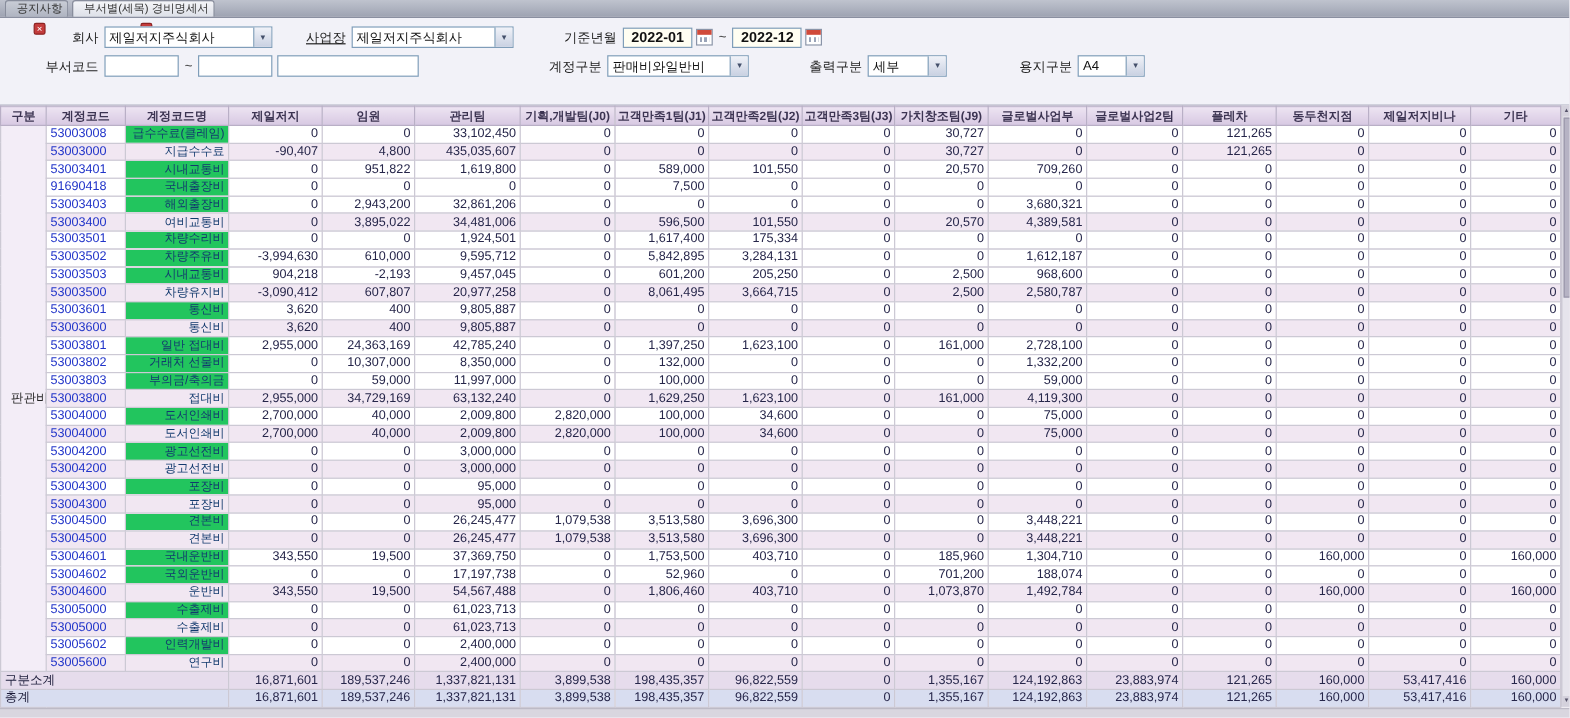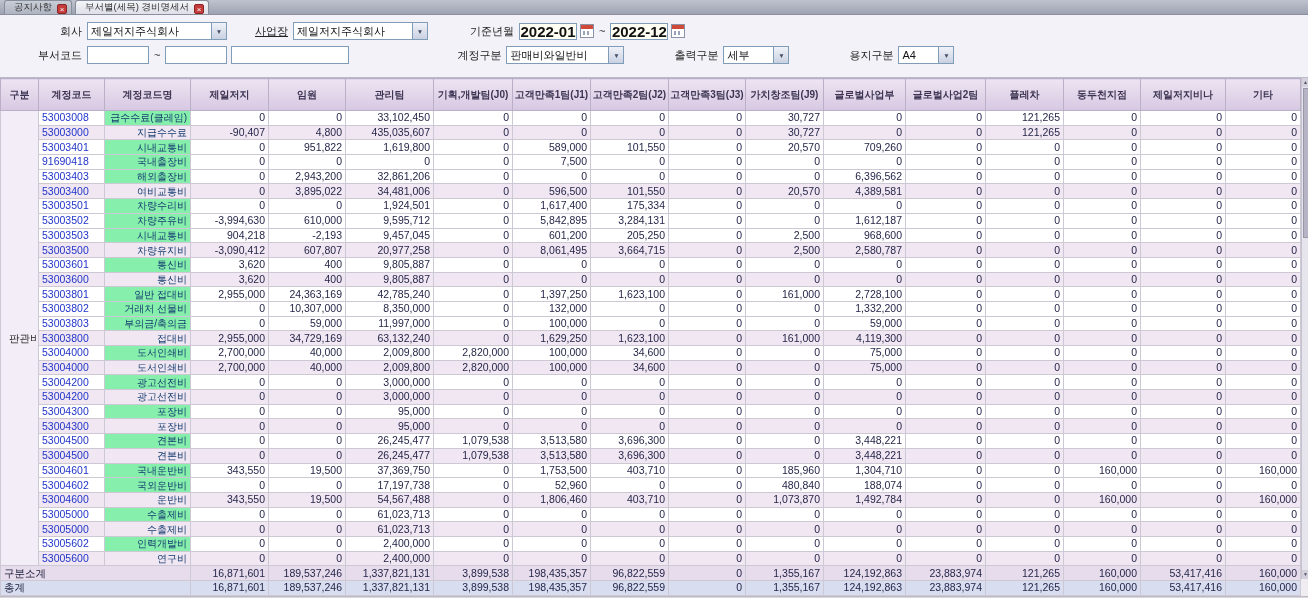--- a/index.html
+++ b/index.html
@@ -2,54 +2,54 @@
 <html><head>
 <meta charset="utf-8">
 <style>
   * { margin:0; padding:0; box-sizing:border-box; }
   html,body { width:1308px; height:598px; overflow:hidden; }
   body { font-family:"Liberation Sans", sans-serif; background:#E9E6EE; }
   .app { position:relative; width:1308px; height:598px; background:#EFECF2; overflow:hidden; }
 
   
   .tabbar { height:15px; background:linear-gradient(#BFC3CE,#9EA3B2); display:flex; align-items:flex-end; padding-left:4px; gap:3px; border-bottom:1px solid #8A8FA0; }
-  .tab { height:14px; display:flex; align-items:flex-end; gap:5px; padding:0 4px 0 9px; font-size:9.5px; color:#333; border:1px solid #888D9C; border-bottom:none; border-radius:3px 3px 0 0; cursor:default; white-space:nowrap; }
+  .tab { height:14px; display:flex; align-items:center; gap:5px; padding:0 4px 0 9px; font-size:9.5px; color:#333; border:1px solid #888D9C; border-bottom:none; border-radius:3px 3px 0 0; cursor:default; white-space:nowrap;flex-direction:column; }
   .tab.inactive { background:linear-gradient(#C9CDD6,#AFB4C1); }
   .tab.active { background:linear-gradient(#F4F5F8,#DDE0E8); }
   .tabx { width:10px; height:10px; background:#C43C3C; color:#fff; font-size:8px; line-height:9px; text-align:center; border-radius:2px; border:1px solid #8D2323; }
 
   
   .menustrip { height:17px; background:linear-gradient(#F4F5F8,#DCDFE7); display:flex; align-items:center; padding-left:3px; border-bottom:1px solid #C6C9D4; }
   .menubtn { background:linear-gradient(#A43A50,#7E1F35); color:#fff; font-size:8px; font-weight:bold; font-style:italic; padding:2px 9px 2px 14px; border-radius:8px; letter-spacing:.5px; position:relative; white-space:nowrap; }
   .menubtn::before { content:""; position:absolute; left:5px; top:4.5px; width:5px; height:5px; border-radius:50%; background:#F4C542; }
 
   
-  .filters { height:63px; background:#F2F2F8; border-bottom:1px solid #B9BCCB; padding-top:4px; }
+  .filters { height:73px; background:#F2F2F8; border-bottom:1px solid #B9BCCB; padding-top:4px; }
   .frow { height:24px; display:flex; align-items:center; font-size:11px; color:#222; white-space:nowrap; }
   .flabel { margin-right:5px; }
   .combo { height:18px; background:#fff; border:1px solid #7F9DB9; display:flex; align-items:center; justify-content:space-between; font-size:11px; color:#111; }
   .combo-text { padding-left:3px; overflow:hidden; }
   .combo-arrow { flex:0 0 15px; height:16px; background:linear-gradient(#F0F2F8,#C9D1E2); border-left:1px solid #7F9DB9; font-size:6.5px; color:#44506B; display:flex; align-items:center; justify-content:center; }
   .tin { height:18px; border:1px solid #7F9DB9; background:#fff; font-family:"Liberation Sans",sans-serif; font-size:11px; padding:0 3px; }
-  .datebox { width:58px; height:17px; border:1px solid #7F9DB9; background:#FFFEF2; font-weight:bold; font-size:15px; text-align:center; color:#111; font-family:"Liberation Sans",sans-serif; }
+  .datebox { width:58px; height:17px; border:1px solid #7F9DB9; background:#FFFEF2; font-weight:bold; font-size:12px; text-align:center; color:#111; font-family:"Liberation Sans",sans-serif; }
   .tilde { margin:0 5px; color:#333; }
   .cal { width:14px; height:14px; margin-left:3px; border:1px solid #8A94A8; background:#fff; position:relative; display:inline-block; }
   .cal::before { content:""; position:absolute; top:0; left:0; right:0; height:4px; background:#D04A3A; }
   .cal::after { content:""; position:absolute; left:2px; right:2px; top:6px; bottom:2px;
     background:repeating-linear-gradient(to right,#9AA4B8 0 2px,transparent 2px 4px); }
 
   
   .gridwrap { display:flex; align-items:flex-start; }
   table.grid { table-layout:fixed; width:1300px; border-collapse:collapse; }
-  .grid th { height:32px; background:linear-gradient(#EDE4F2,#D7C8E2); border:1px solid #B9AFC6; font-weight:bold; color:#3C3452; font-size:10px; white-space:nowrap; overflow:hidden; padding:0 1px; }
+  .grid th { height:16px; background:linear-gradient(#EDE4F2,#D7C8E2); border:1px solid #B9AFC6; font-weight:bold; color:#3C3452; font-size:10px; white-space:nowrap; overflow:hidden; padding:0 1px; }
   .grid td { height:14.7px; border:1px solid #CCC9D4; padding:0 3px; white-space:nowrap; overflow:hidden; color:#26264A; font-size:10.5px; line-height:13px; }
   tr.det td { background:#FFFFFF; }
   tr.sub td { background:#F1E7F2; }
   .grid td.code { color:#2134C9; text-align:left; }
-  .grid td.name { background:#86efac; text-align:right; color:#123A6E; font-size:10px; }
+  .grid td.name { background:#22c55e; text-align:right; color:#123A6E; font-size:10px; }
   .grid tr.sub td.name { background:#F1E7F2; }
   .grid td.num { text-align:right; }
   .grid td.gcell { background:#F3EDF7; vertical-align:middle; text-align:left; padding-left:8px; color:#222; }
   tr.sumrow td { background:#E6DCEC; }
   tr.totrow td { background:#D8DDF0; }
   .grid td.sumlab { text-align:left; padding-left:3px; color:#1A1A38; }
 
   
   .vscroll { width:8px; height:501px; background:#E6E4EC; border-left:1px solid #C6C3CF; display:flex; flex-direction:column; align-items:center; }
   .varrow { width:8px; height:9px; font-size:5px; color:#56536A; text-align:center; line-height:9px; background:#D4D1DC; }
@@ -237,21 +237,21 @@
             <td class="code">53003403</td>
             <td class="name">해외출장비</td>
             <td class="num">0</td>
             <td class="num">2,943,200</td>
             <td class="num">32,861,206</td>
             <td class="num">0</td>
             <td class="num">0</td>
             <td class="num">0</td>
             <td class="num">0</td>
             <td class="num">0</td>
-            <td class="num">6,396,562</td>
+            <td class="num">3,680,321</td>
             <td class="num">0</td>
             <td class="num">0</td>
             <td class="num">0</td>
             <td class="num">0</td>
             <td class="num">0</td>
           </tr>
           <tr class="sub">
             <td class="code">53003400</td>
             <td class="name">여비교통비</td>
             <td class="num">0</td>
@@ -614,21 +614,21 @@
           <tr class="det">
             <td class="code">53004602</td>
             <td class="name">국외운반비</td>
             <td class="num">0</td>
             <td class="num">0</td>
             <td class="num">17,197,738</td>
             <td class="num">0</td>
             <td class="num">52,960</td>
             <td class="num">0</td>
             <td class="num">0</td>
-            <td class="num">480,840</td>
+            <td class="num">701,200</td>
             <td class="num">188,074</td>
             <td class="num">0</td>
             <td class="num">0</td>
             <td class="num">0</td>
             <td class="num">0</td>
             <td class="num">0</td>
           </tr>
           <tr class="sub">
             <td class="code">53004600</td>
             <td class="name">운반비</td>

